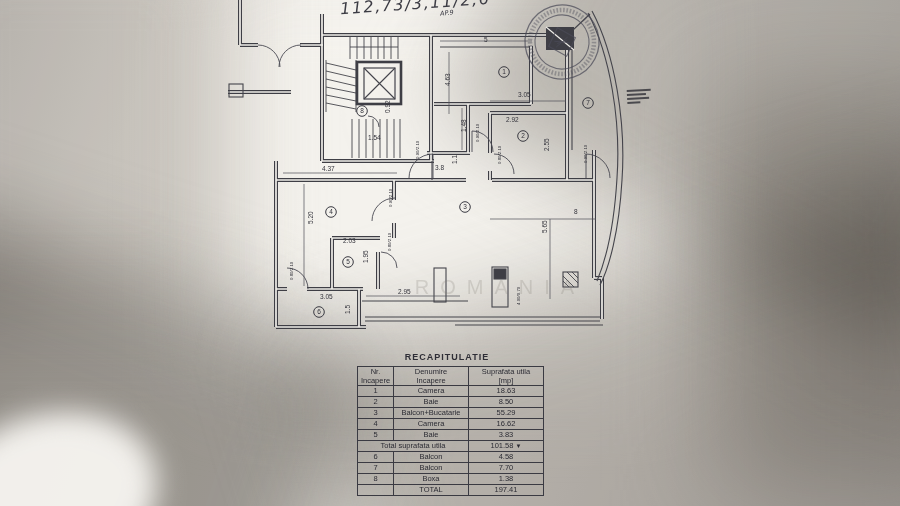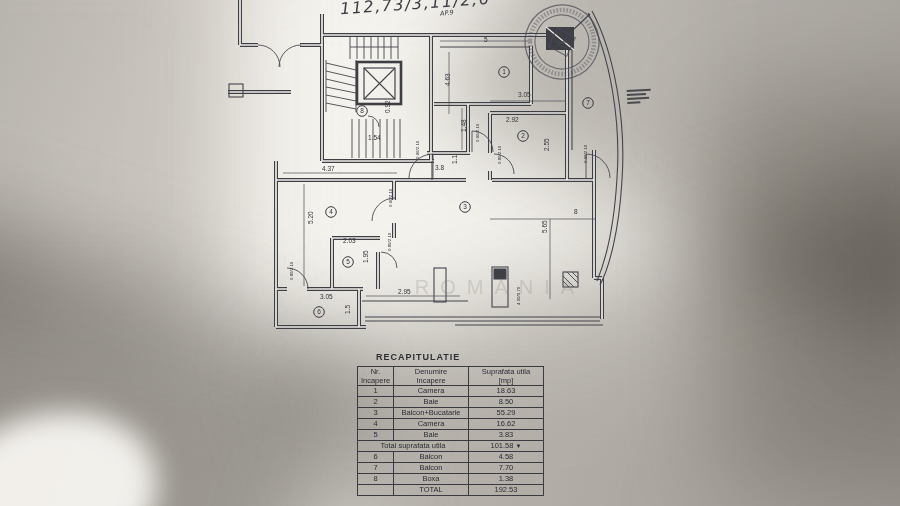--- a/index.html
+++ b/index.html
@@ -27,21 +27,21 @@
   .core{stroke:#f0eee9;stroke-width:1.7;fill:none;}
   .thin{stroke:#44444b;stroke-width:1.1;fill:none;}
   .fine{stroke:#4e4e56;stroke-width:.7;fill:none;}
   .arc{stroke:#4a4a52;stroke-width:.9;fill:none;}
   .hatch{stroke:#45454c;stroke-width:.9;fill:none;}
   .dim{font:6.5px "Liberation Sans",sans-serif;fill:#32323a;}
   .dimS{font:4.4px "Liberation Sans",sans-serif;fill:#32323a;}
   .roomn{font:6.5px "Liberation Sans",sans-serif;fill:#32323a;text-anchor:middle;}
   .roomc{fill:none;stroke:#3a3a42;stroke-width:1;}
   
-  #recap-title{position:absolute;left:376px;top:352px;width:180px;
+  #recap-title{position:absolute;left:357px;top:352px;width:180px;text-align:center;
                font-size:9px;font-weight:bold;letter-spacing:1px;color:#2e2e36;z-index:5;}
   #recap{position:absolute;left:357px;top:366px;z-index:5;border-collapse:collapse;
          font-size:7.5px;color:#2c2c34;}
   #recap td,#recap th{border:1px solid #3a3a42;padding:0 1px;text-align:center;font-weight:normal;line-height:10px;}
   #recap th{line-height:9px;}
   .c1{width:33px;} .c2{width:72px;margin-top:44px;} .c3{width:72px;}
   .mark{font-size:6px;}
 </style>
 </head>
 <body>
@@ -232,21 +232,21 @@
           <td>7.70</td>
         </tr>
     <tr>
           <td>8</td>
           <td>Boxa</td>
           <td>1.38</td>
         </tr>
     <tr>
       <td></td>
       <td>TOTAL</td>
-      <td>192.53</td>
+      <td>197.41</td>
     </tr>
   </tbody>
     </table>
 
   <div class="shade" id="sh-tl"></div>
   <div class="shade" id="sh-tr"></div>
   <div class="shade" id="sh-r"></div>
   <div class="shade" id="sh-bl"></div>
   <div class="shade" id="wh-sliver"></div>
   <div class="shade" id="sh-br"></div>

